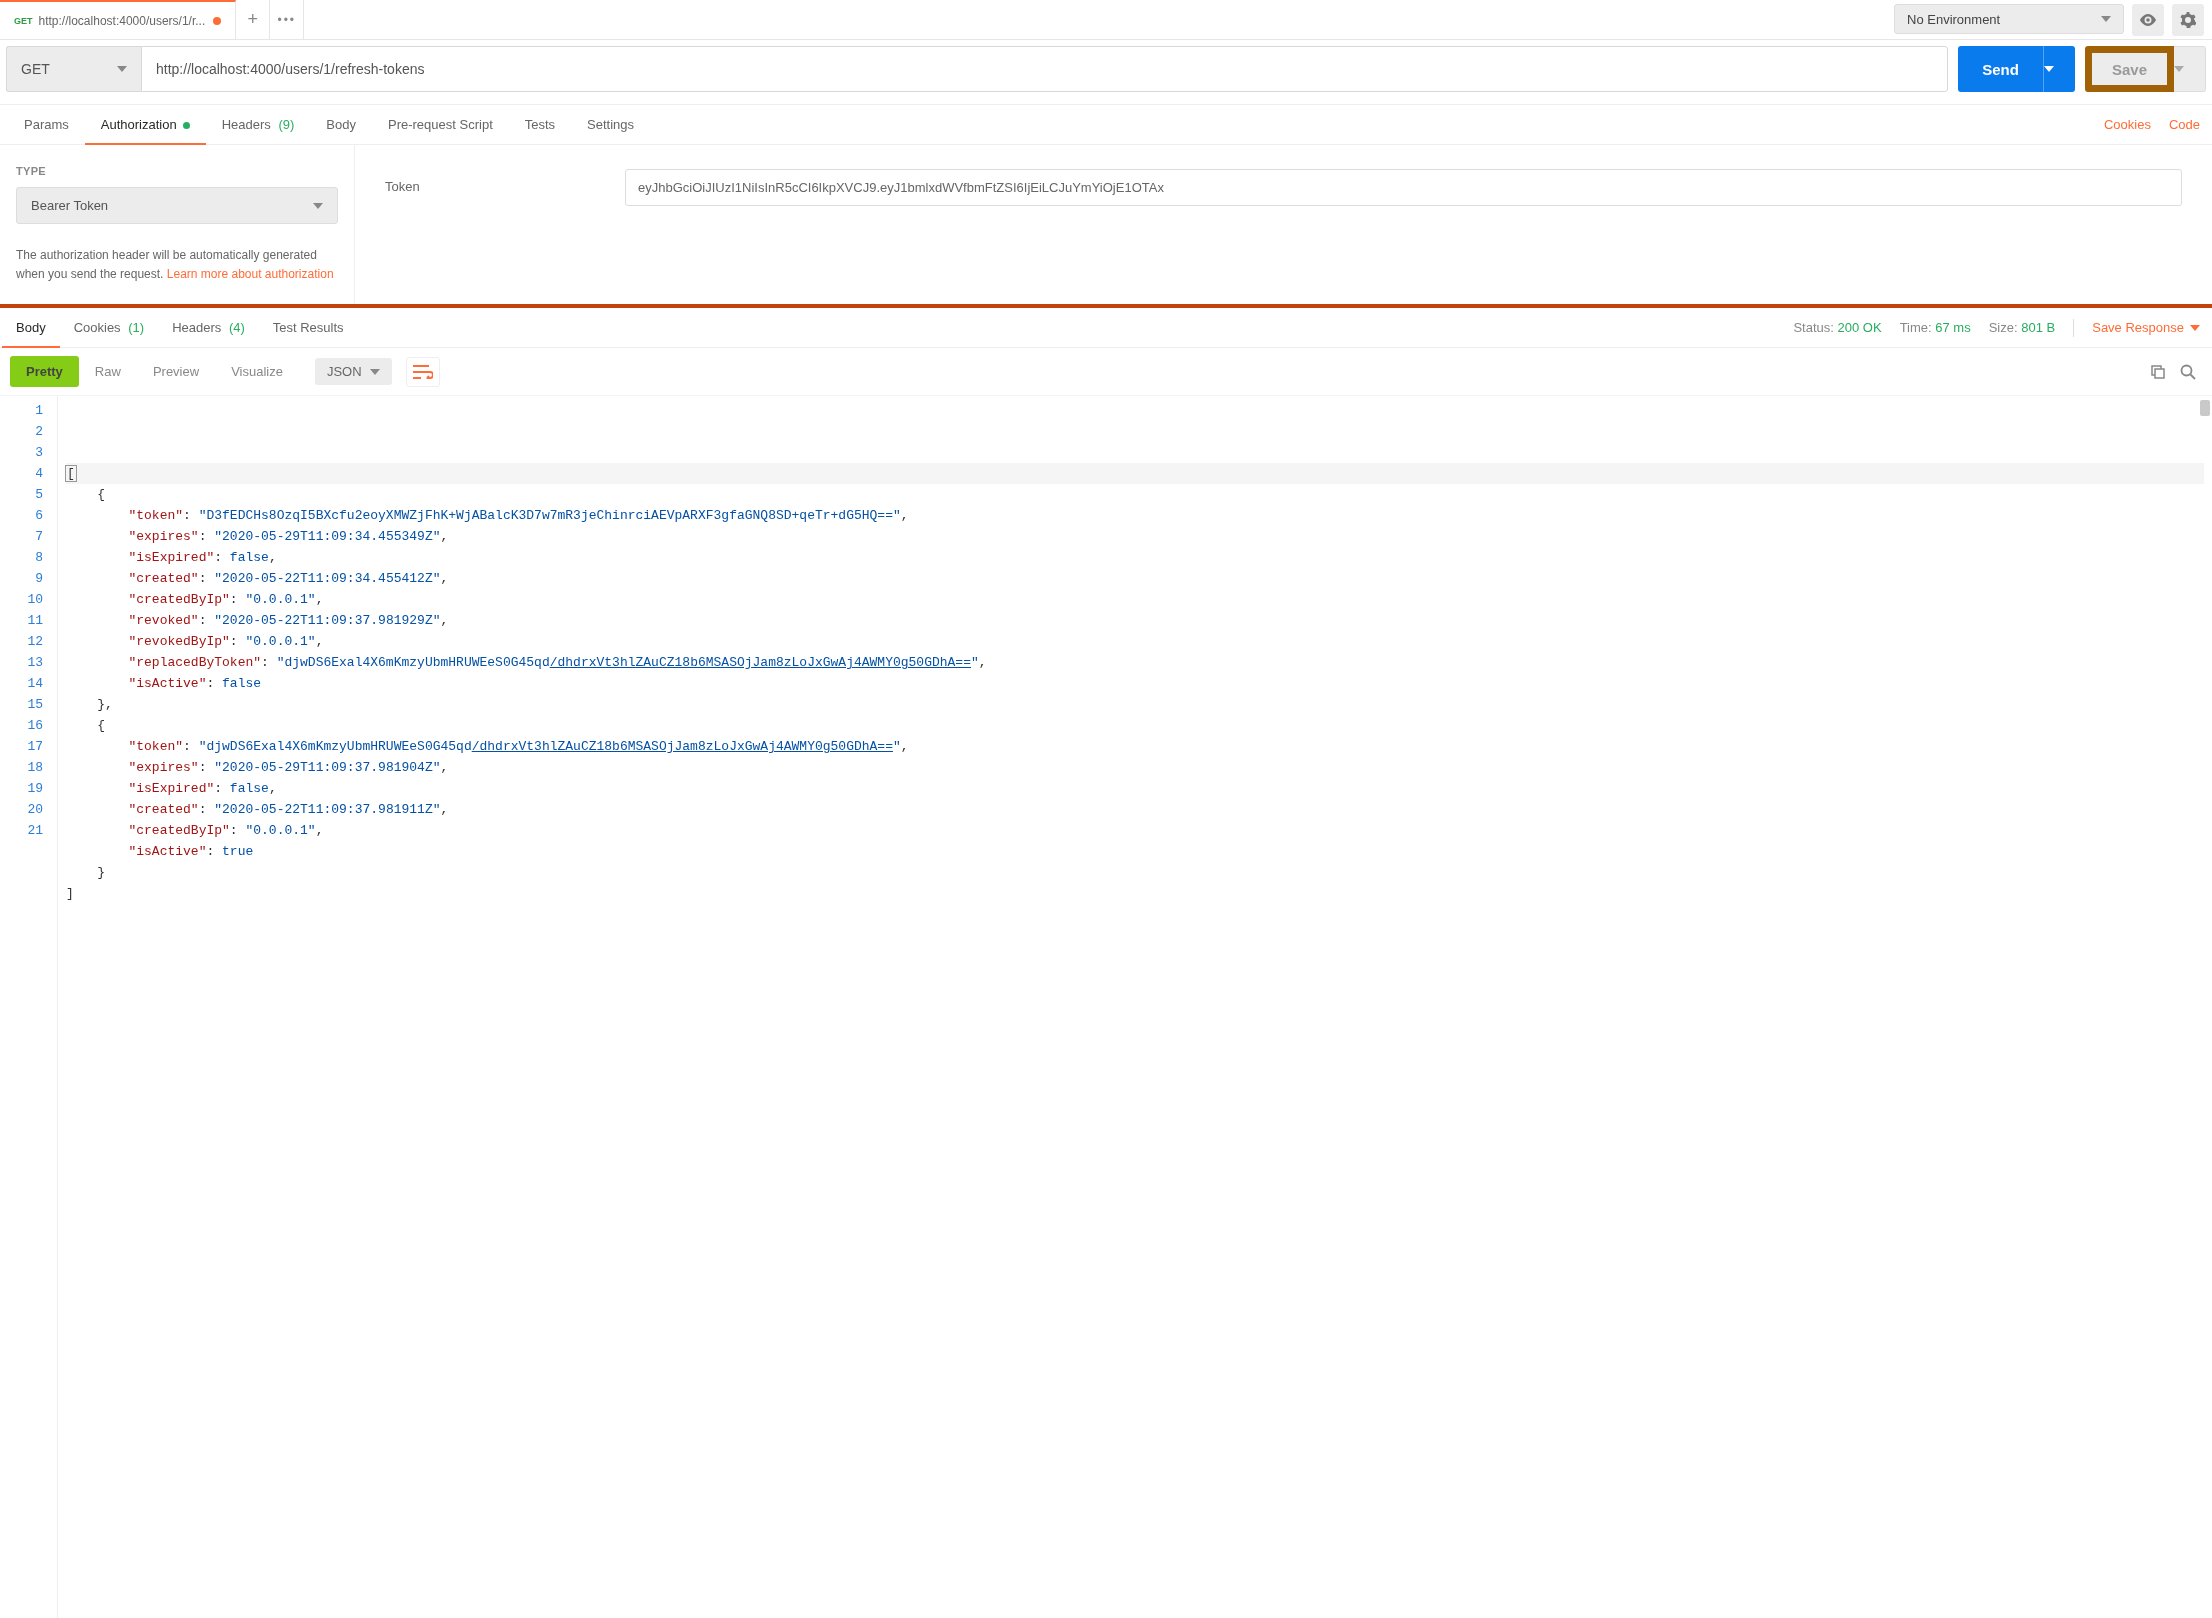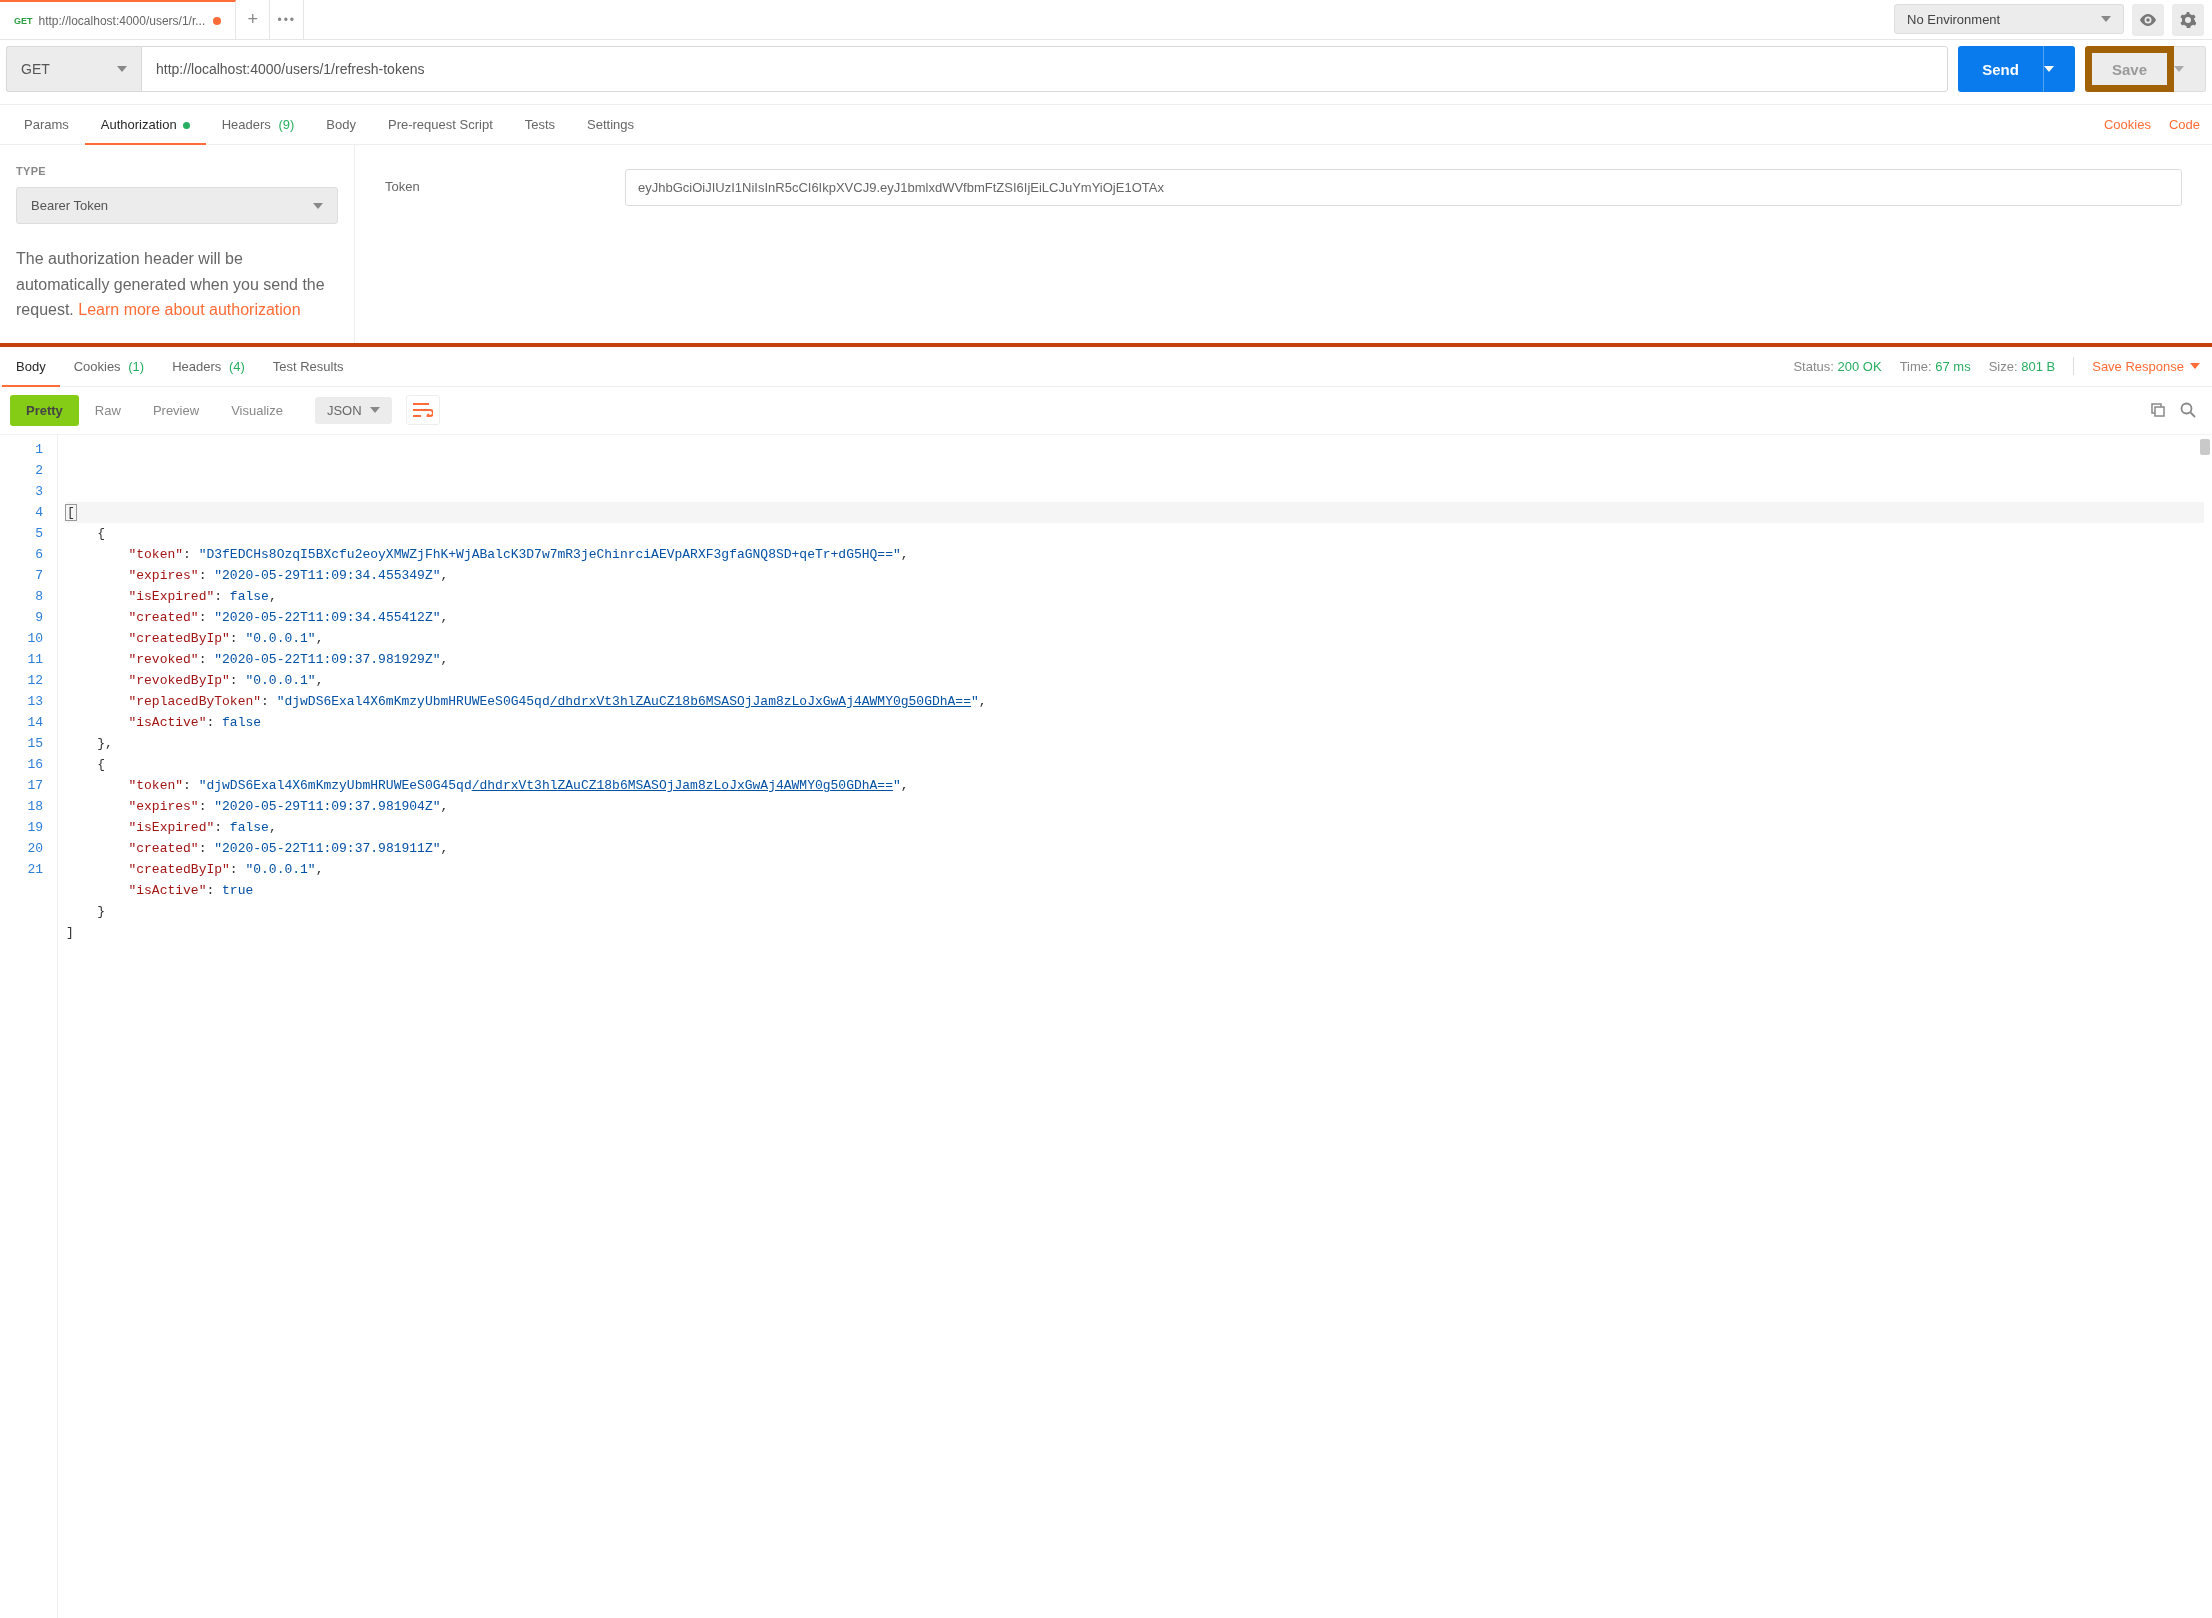--- a/index.html
+++ b/index.html
@@ -56,21 +56,21 @@
   .green-dot { display:inline-block; width:7px; height:7px; border-radius:50%; background:#27ae60; margin-left:6px; vertical-align:middle; }
   .cnt { color:#27ae60; margin-left:4px; }
   .req-tabs .right { margin-left:auto; display:flex; gap:18px; padding-right:4px; }
   .link { color:#ff6c37; cursor:pointer; }
 
   
   .auth-panel { display:flex; border-bottom:4px solid #c2410c; }
   .auth-left { width:355px; border-right:1px solid #eee; padding:20px 16px; }
   .auth-left .lbl { font-size:11px; color:#888; font-weight:600; letter-spacing:.3px; margin-bottom:10px; }
   .auth-type-dd { display:flex; align-items:center; justify-content:space-between; background:#ececec; border:1px solid #ddd; border-radius:3px; padding:10px 14px; font-size:13px; color:#555; cursor:pointer; }
-  .auth-help { margin-top:22px; font-size:16px; color:#666; line-height:1.6; }
+  .auth-help { margin-top:22px; font-size:12px; color:#666; line-height:1.6; }
   .auth-help a { color:#ff6c37; text-decoration:none; }
   .auth-right { flex:1; padding:24px 30px; display:flex; align-items:flex-start; gap:40px; }
   .auth-right .field-lbl { font-size:13px; color:#666; padding-top:10px; width:200px; }
   .token-input { flex:1; border:1px solid #ddd; border-radius:3px; padding:10px 12px; font-size:13px; color:#666; background:#fff; outline:none; white-space:nowrap; overflow:hidden; text-overflow:ellipsis; }
 
   
   .resp-tabs { display:flex; align-items:center; border-bottom:1px solid #eee; padding:0 2px 0 2px; font-size:13px; }
   .resp-tabs .rtab { padding:12px 14px; color:#666; cursor:pointer; position:relative; }
   .resp-tabs .rtab.active { color:#282828; }
   .resp-tabs .rtab.active::after { content:""; position:absolute; left:0; right:0; bottom:-1px; height:2px; background:#ff6c37; }

